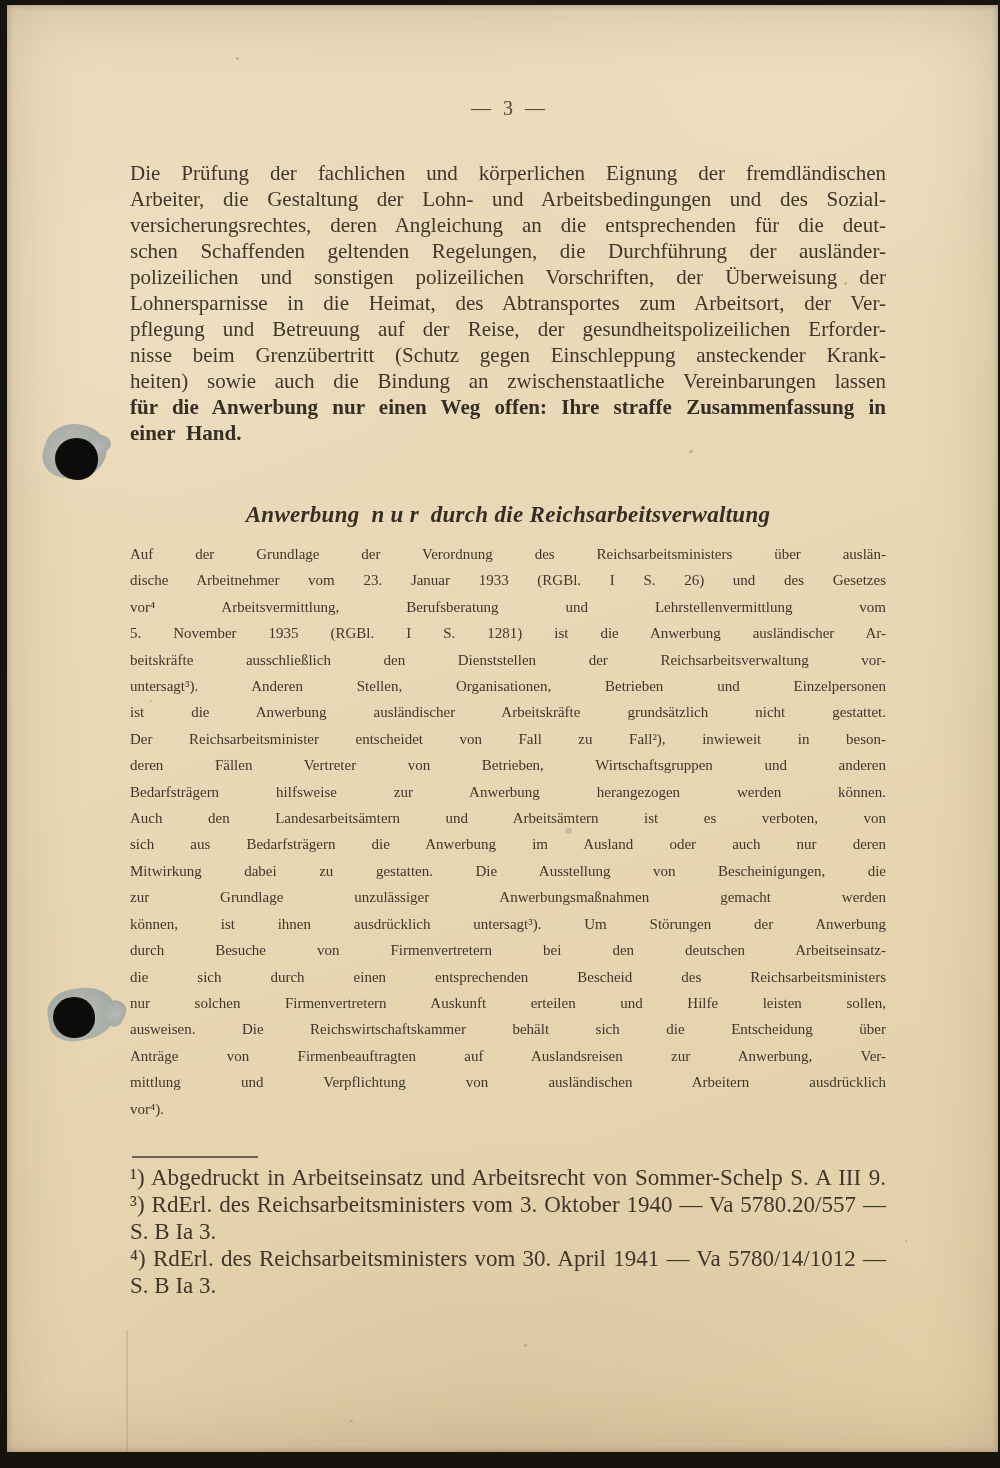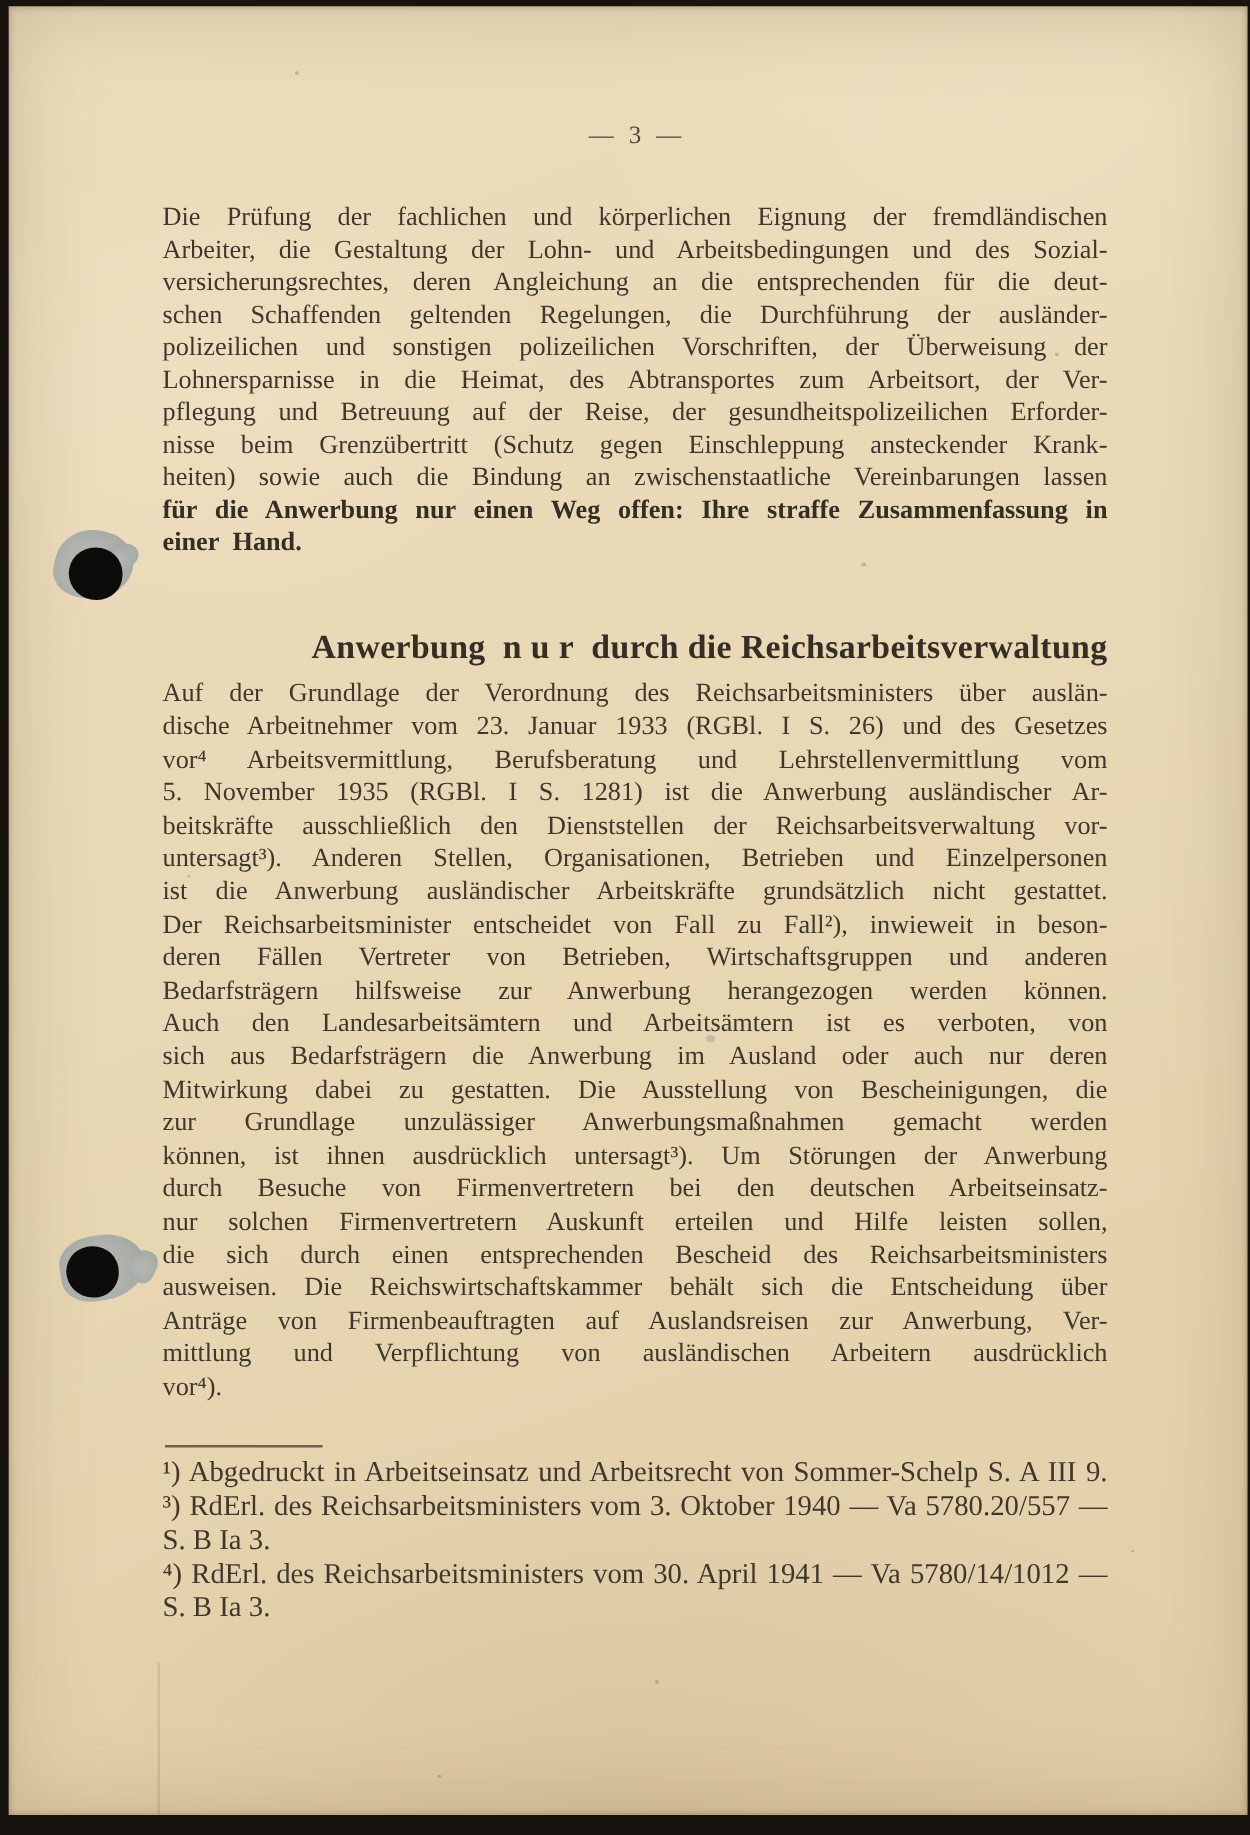--- a/index.html
+++ b/index.html
@@ -37,25 +37,26 @@
   
   .para{position:absolute;left:123px;width:756px;color:#3f372b;}
   .tline{
     text-align:justify;text-align-last:justify;text-justify:inter-word;
     white-space:normal;
     font-family:Liberation Serif, serif;
   }
   .tline.flush{text-align-last:left;}
   .tline.bold{font-weight:bold;color:#352e24;}
   .para1{top:155px;font-size:21px;line-height:26px;}
-  .para2{top:536px;font-size:21px;line-height:26.4px;}
+  .para2{top:536px;font-size:15px;line-height:26.4px;}
   .heading{
     position:absolute;left:123px;top:497px;width:756px;margin:0;
-    text-align:right;font-size:27px;font-weight:bold;color:#352e24;
+    text-align:center;font-size:23px;font-weight:bold;color:#352e24;
     letter-spacing:0.3px;
+    font-style:italic;
   }
   .fn-rule{
     position:absolute;left:125px;top:1151px;width:126px;height:2px;
     background:#6b6254;
   }
   .footnotes{top:1160px;font-size:23px;line-height:26.9px;}
   
   .fringe{
     position:absolute;background:radial-gradient(circle at 45% 55%, #b6bab7 0%, #a7aca9 55%, #969c9a 100%);
     opacity:0.92;
@@ -106,22 +107,22 @@
       <div class="tline">ist die Anwerbung ausländischer Arbeitskräfte grundsätzlich nicht gestattet.</div>
       <div class="tline">Der Reichsarbeitsminister entscheidet von Fall zu Fall²), inwieweit in beson-</div>
       <div class="tline">deren Fällen Vertreter von Betrieben, Wirtschaftsgruppen und anderen</div>
       <div class="tline">Bedarfsträgern hilfsweise zur Anwerbung herangezogen werden können.</div>
       <div class="tline">Auch den Landesarbeitsämtern und Arbeitsämtern ist es verboten, von</div>
       <div class="tline">sich aus Bedarfsträgern die Anwerbung im Ausland oder auch nur deren</div>
       <div class="tline">Mitwirkung dabei zu gestatten. Die Ausstellung von Bescheinigungen, die</div>
       <div class="tline">zur Grundlage unzulässiger Anwerbungsmaßnahmen gemacht werden</div>
       <div class="tline">können, ist ihnen ausdrücklich untersagt³). Um Störungen der Anwerbung</div>
       <div class="tline">durch Besuche von Firmenvertretern bei den deutschen Arbeitseinsatz-</div>
+      <div class="tline">die sich durch einen entsprechenden Bescheid des Reichsarbeitsministers</div>
       <div class="tline">nur solchen Firmenvertretern Auskunft erteilen und Hilfe leisten sollen,</div>
-      <div class="tline">die sich durch einen entsprechenden Bescheid des Reichsarbeitsministers</div>
       <div class="tline">ausweisen. Die Reichswirtschaftskammer behält sich die Entscheidung über</div>
       <div class="tline">Anträge von Firmenbeauftragten auf Auslandsreisen zur Anwerbung, Ver-</div>
       <div class="tline">mittlung und Verpflichtung von ausländischen Arbeitern ausdrücklich</div>
       <div class="tline flush">vor⁴).</div>
     </div>
 
   <div class="fn-rule"></div>
 
   <div class="para footnotes">
       <div class="tline">¹) Abgedruckt in Arbeitseinsatz und Arbeitsrecht von Sommer-Schelp S. A III 9.</div>

